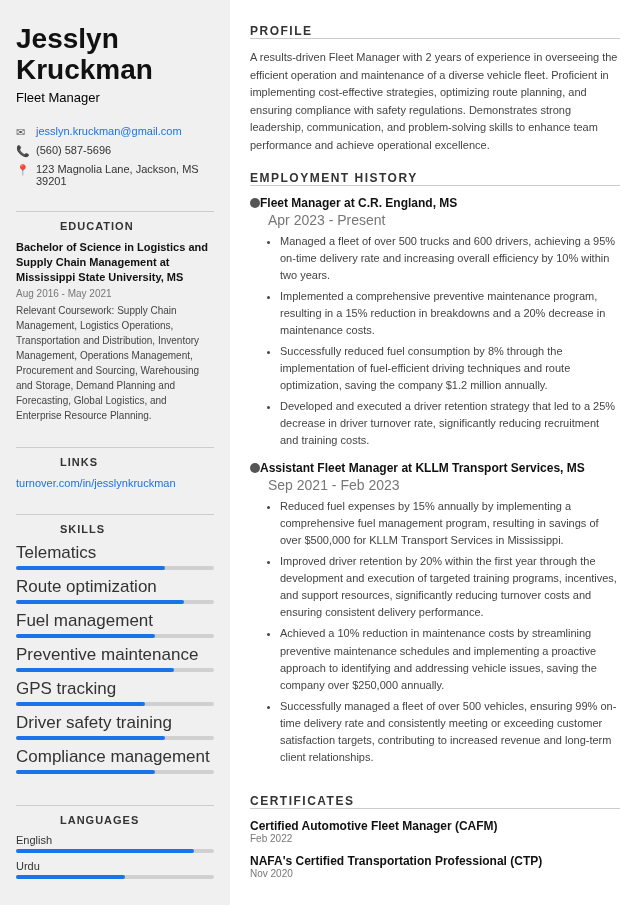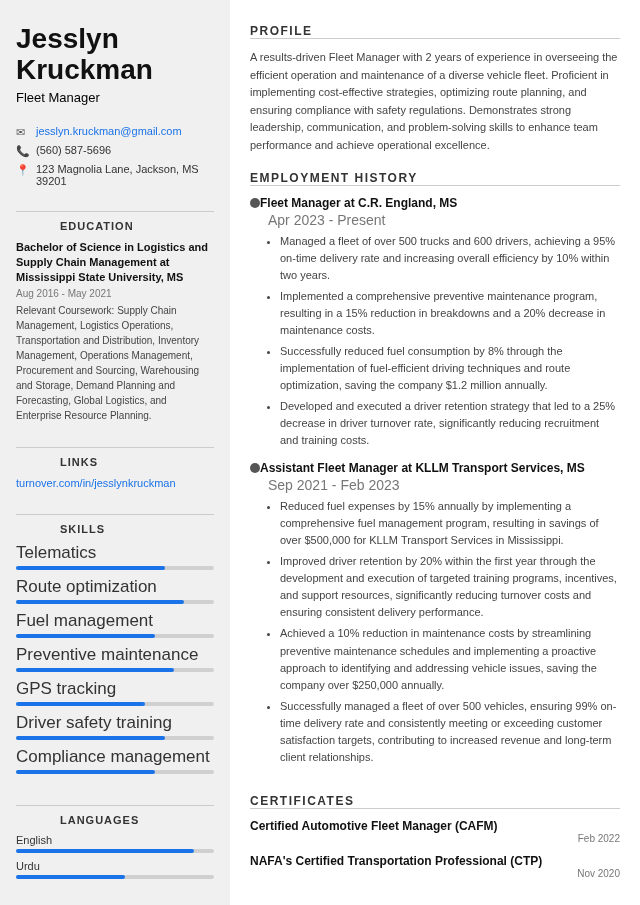--- a/index.html
+++ b/index.html
@@ -234,21 +234,20 @@
       margin-bottom: 10px;
     }
     .cert-name {
       font-size: 12px;
       font-weight: 700;
       color: #111;
     }
     .cert-date {
       font-size: 10px;
       color: #777;
-      text-align: right;
     }
   </style>
 </head>
 <body>
 
 <div class="sidebar">
   <div class="name-block">
     <div class="first-name">Jesslyn</div>
     <div class="last-name">Kruckman</div>
     <div class="title">Fleet Manager</div>

